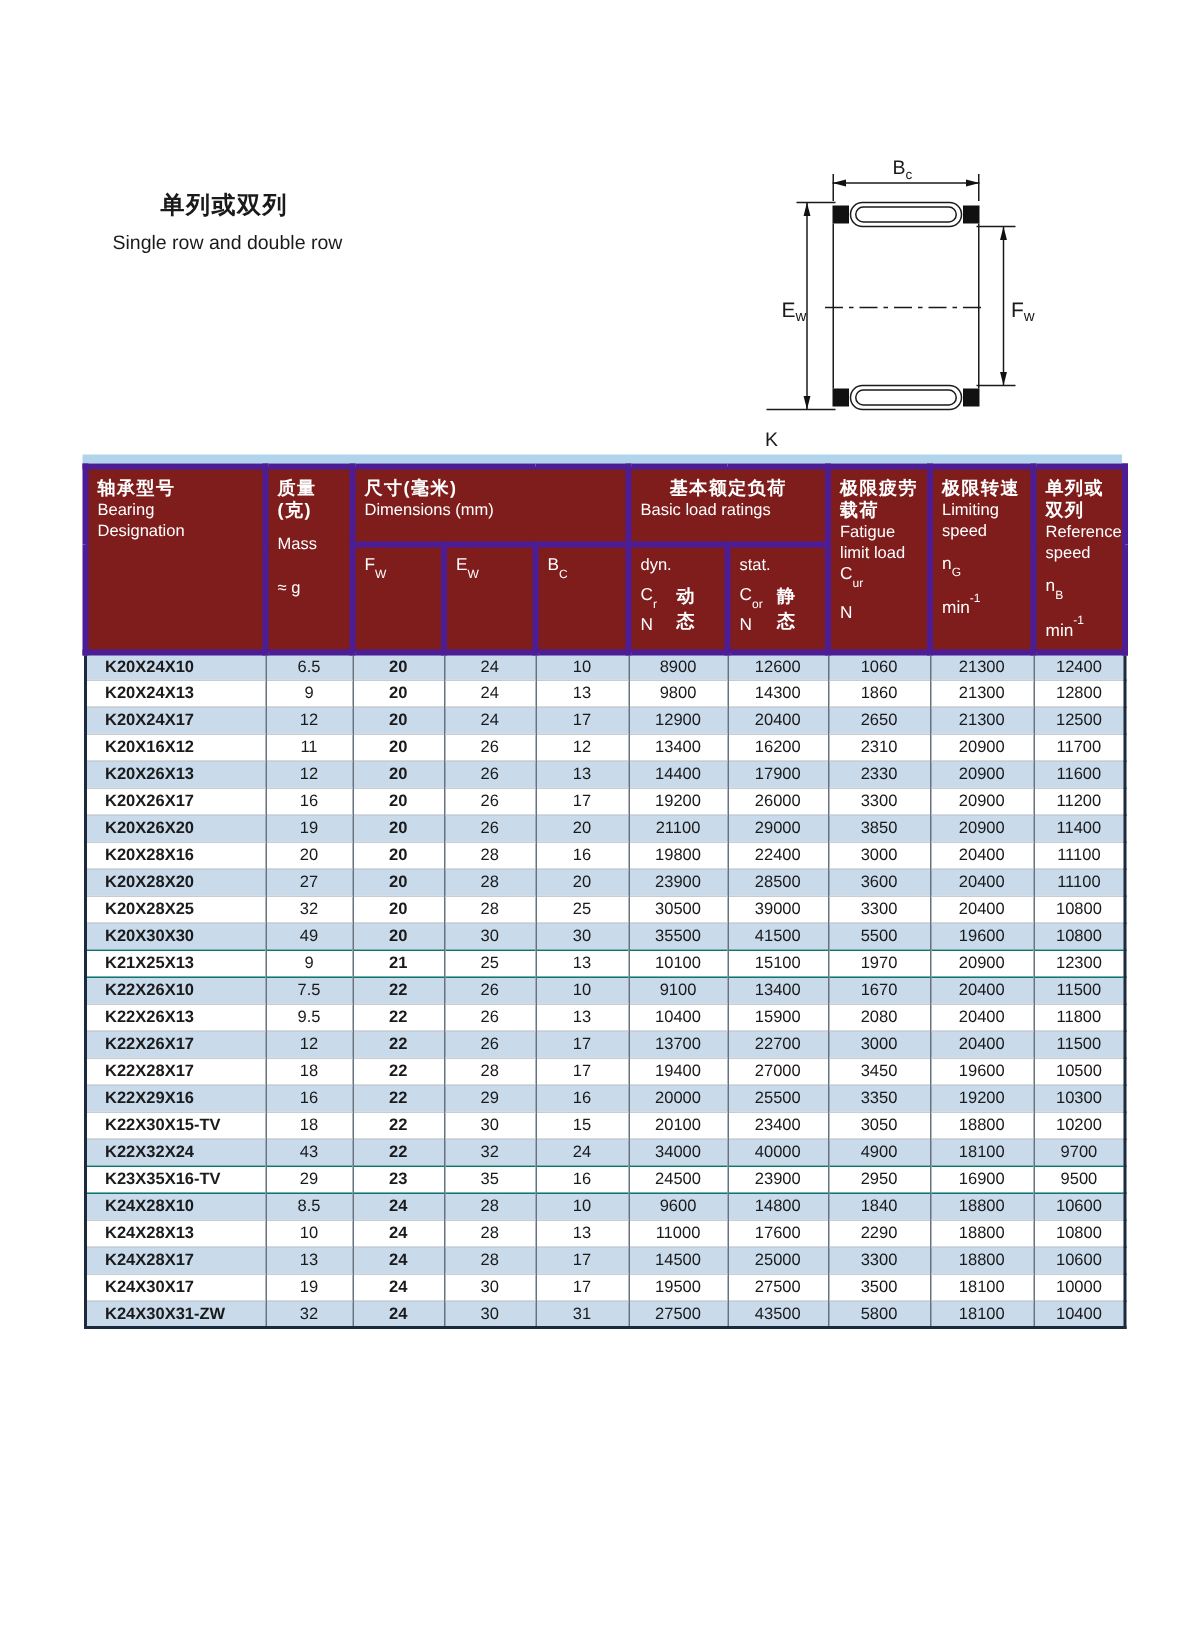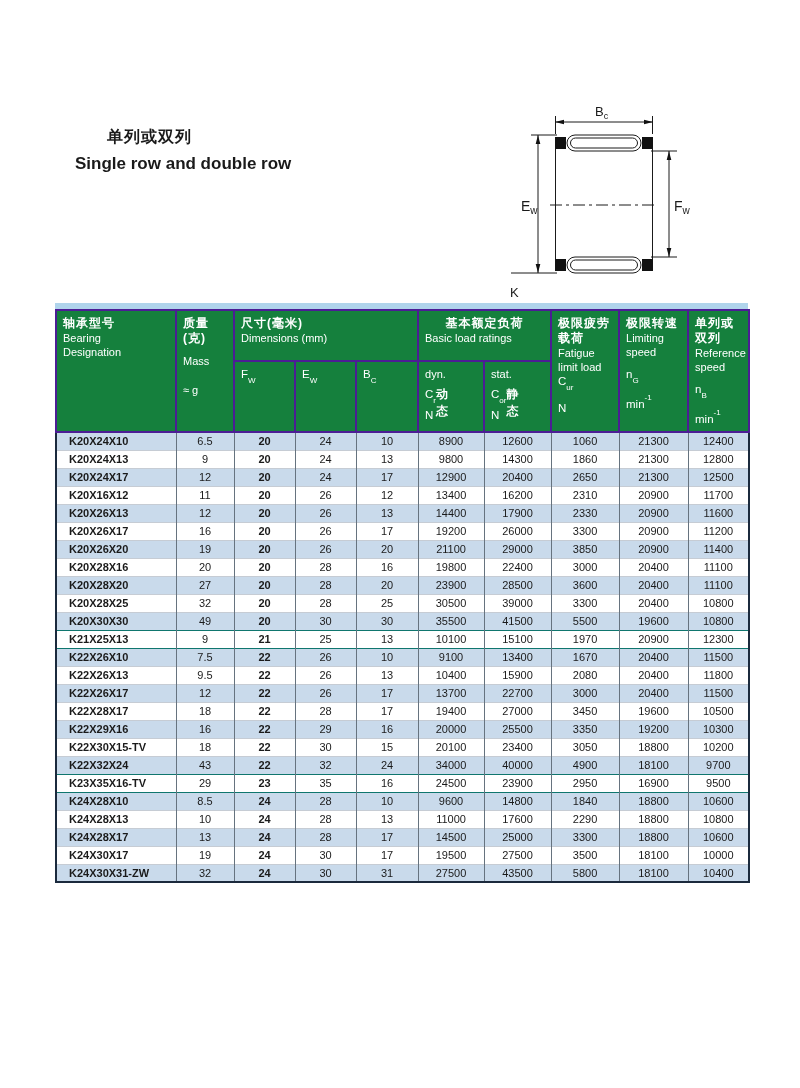--- a/index.html
+++ b/index.html
@@ -3,50 +3,50 @@
 <meta charset="utf-8">
 <style>
   * { margin: 0; padding: 0; box-sizing: border-box; }
   html, body { background: #ffffff; }
   body { font-family: "Liberation Sans", sans-serif; color: #1a1a1a; }
   .page { position: relative; width: 800px; height: 1088px; background: #ffffff; overflow: hidden; }
 
   
   .section-title { position: absolute; left: 75px; top: 127px; }
   .section-title .zh-line { font-size: 16px; font-weight: bold; letter-spacing: 1px; margin-left: 32px; }
-  .section-title .en-line { font-size: 17px; margin-top: 6px; font-weight: bold; }
+  .section-title .en-line { font-size: 13px; margin-top: 6px; }
 
   
   .diagram { position: absolute; left: 495px; top: 85px; }
   .diagram text { font-family: "Liberation Sans", sans-serif; }
 
   
   .table-wrap { position: absolute; left: 55px; top: 303px; width: 693px; }
   .strip { height: 6px; width: 693px; background: #b0d4ec; }
   table.spec { border-collapse: collapse; table-layout: fixed; width: 693px; border: 2px solid #1b2a3d; }
 
   thead th {
-    background: #15803d; color: #ffffff; font-weight: normal;
+    background: #7f1d1d; color: #ffffff; font-weight: normal;
     vertical-align: top; text-align: left;
-    border: 2px solid #4c1d95; padding: 5px 6px;
+    border: 4px solid #4c1d95; padding: 5px 6px;
   }
   thead tr.h1 { height: 50px; }
   thead tr.h2 { height: 63px; }
   thead { border-bottom: 2px solid #1b2a3d; }
   .zh { font-size: 12px; font-weight: bold; letter-spacing: 1px; line-height: 15px; }
   .en { font-size: 11px; font-weight: normal; line-height: 14px; letter-spacing: 0; }
   .sym { font-size: 11.5px; line-height: 14px; }
   th sub { font-size: 8px; position: relative; top: 2px; }
   th sup { font-size: 8px; position: relative; top: -3px; }
   .mt-sm { margin-top: 0; }
   .mt-md { margin-top: 8px; }
   .mt-lg { margin-top: 15px; }
   .center { text-align: center; }
 
-  .loadrow { display: flex; padding-right: 14px; margin-top: 5px; }
+  .loadrow { display: flex; justify-content: space-between; padding-right: 14px; margin-top: 5px; }
   .loadrow .lcol div { line-height: 17px; font-size: 11.5px; }
   .loadrow .ccol div { line-height: 17px; font-size: 12px; font-weight: bold; }
 
   
   tbody td {
     height: 18px; font-size: 11px; text-align: center;
     border-left: 1px solid #66737f; padding: 0;
   }
   tbody td.col-0 { border-left: none; text-align: left; padding-left: 12px; font-weight: bold; }
   tbody td.col-2 { font-weight: bold; }

